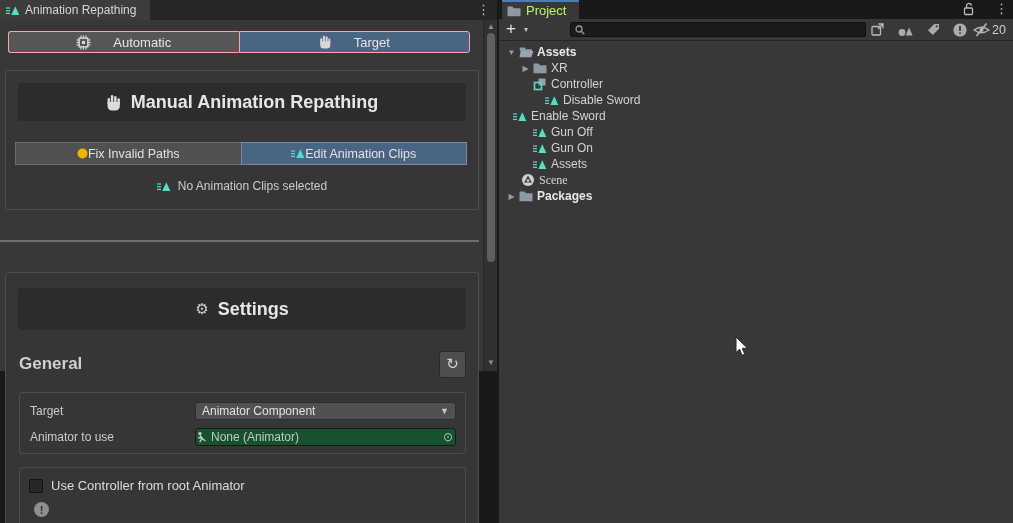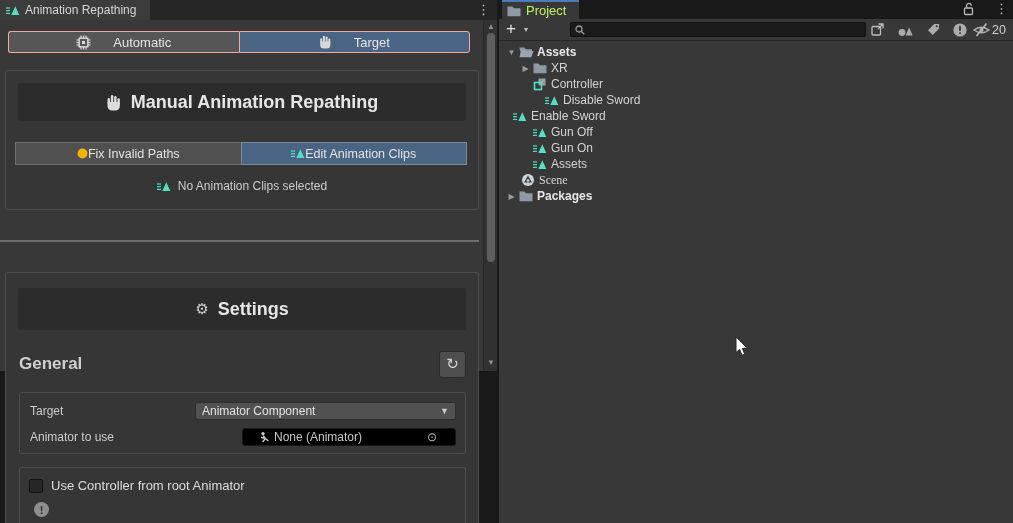--- a/index.html
+++ b/index.html
@@ -54,21 +54,21 @@
   .refresh-btn { width:27px; height:27px; background:#4E4E4E; border:1px solid #2A2A2A; border-radius:3px;
                  display:flex; align-items:center; justify-content:center; color:#D2D2D2; font-size:15px; cursor:default; }
 
   .group-a { position:absolute; left:13px; top:119px; width:447px; height:62px; border:1px solid #4D4D4D; border-radius:3px; }
   .field-row { position:absolute; left:0; right:0; height:18px; }
   .field-row .f-label { position:absolute; left:10px; top:2px; font-size:12px; color:#CCCCCC; }
   .f-control { position:absolute; left:175px; right:9px; top:0; height:18px; border-radius:3px;
                display:flex; align-items:center; font-size:12px; cursor:default; }
   .dropdown { background:#515151; border:1px solid #2E2E2E; color:#E2E2E2; padding:0 6px; }
   .dropdown .dd-caret { margin-left:auto; font-size:9px; color:#C8C8C8; }
-  .objfield { background:#000000; border:1px solid #181818; color:#C6C6C6; padding:0 16px;margin-left:47px; }
+  .objfield { background:#14532d; border:1px solid #181818; color:#C6C6C6; padding:0 0; }
   .objfield .obj-picker { margin-left:auto; color:#B8B8B8; font-size:12px; padding:0 2px; }
 
   .group-b { position:absolute; left:13px; top:194px; width:447px; height:59px; border:1px solid #4D4D4D;
              border-bottom:none; border-radius:3px 3px 0 0; }
   .check-row { position:absolute; left:9px; top:10px; display:flex; align-items:center; gap:8px; }
   .checkbox { width:14px; height:14px; background:#262626; border:1px solid #121212; border-radius:2px; cursor:default; }
   .check-label { font-size:13px; color:#DDDDDD; }
   .info-row { position:absolute; left:14px; top:34px; display:flex; align-items:center; gap:10px; }
   .info-dot { width:15px; height:15px; border-radius:50%; background:#8E8E8E; color:#2E2E2E;
               font-size:11px; font-weight:bold; display:flex; align-items:center; justify-content:center; }

